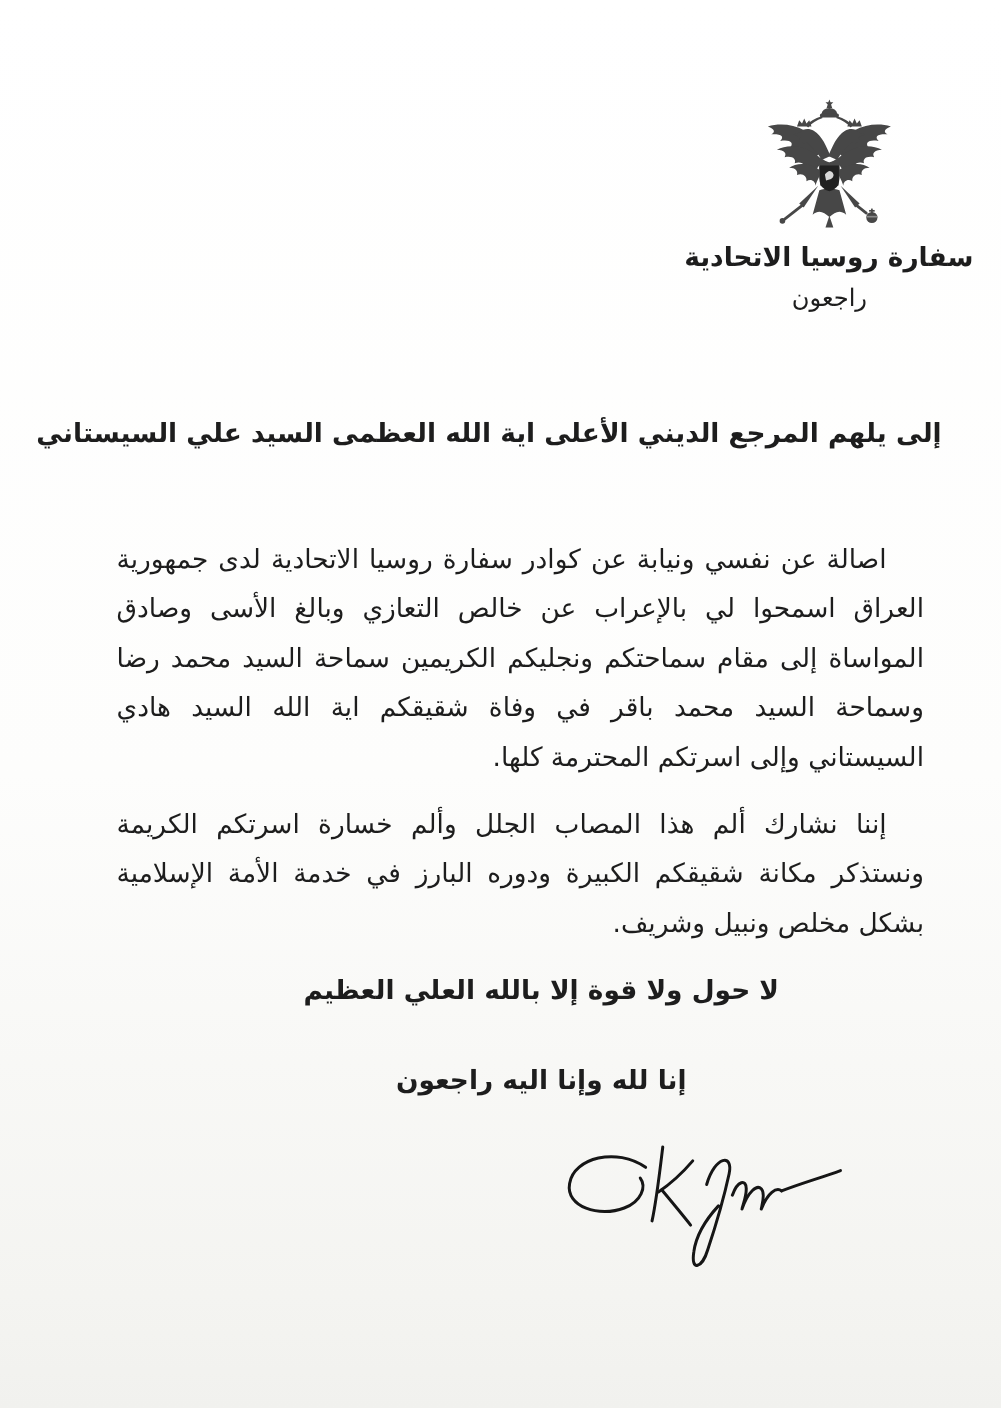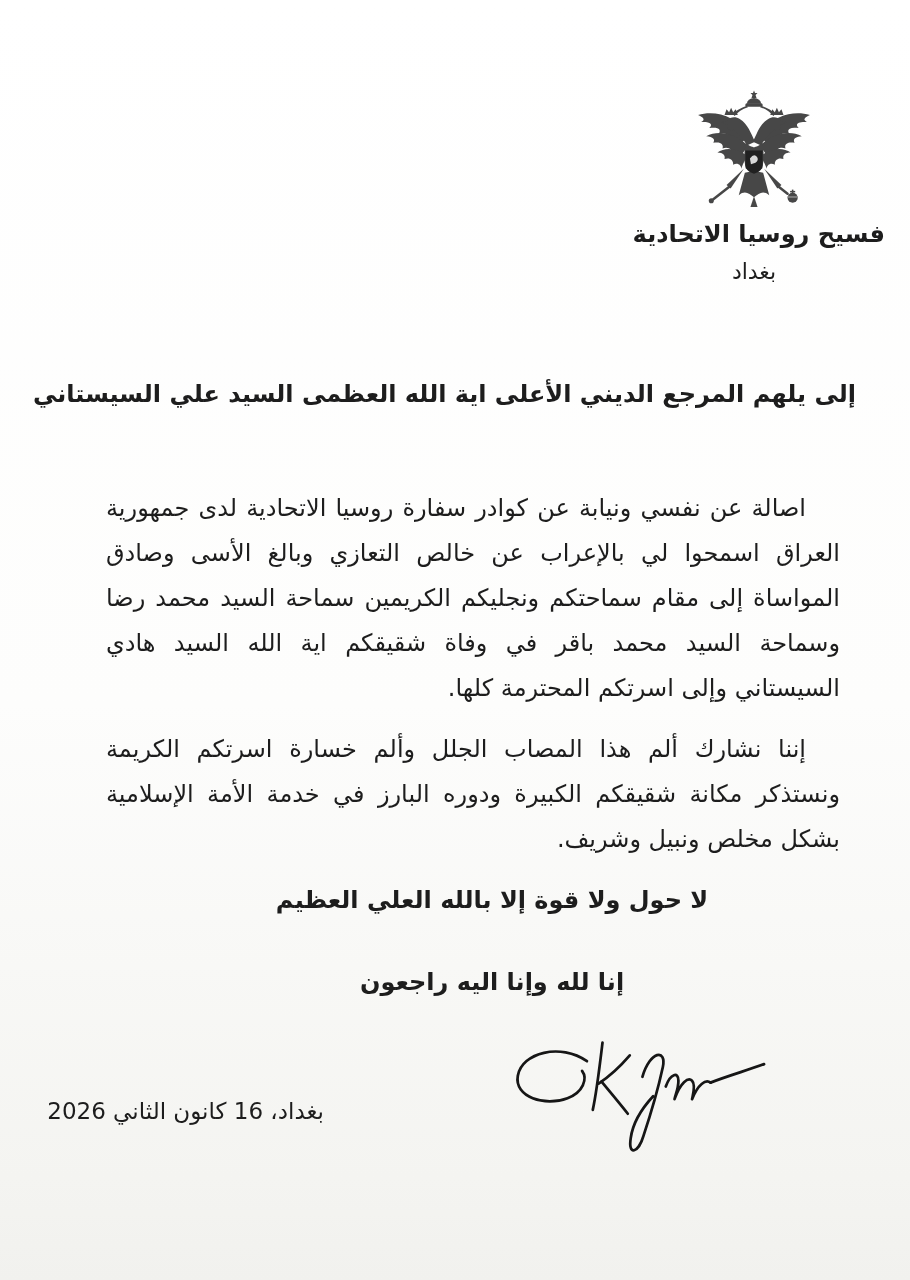--- a/index.html
+++ b/index.html
@@ -111,22 +111,22 @@
     <circle cx="196" cy="215" r="10" fill="#474747"></circle>
     <rect x="186" y="212" width="20" height="3" fill="#8a8a8a"></rect>
     <rect x="194.5" y="199" width="3" height="8" fill="#474747"></rect>
     <rect x="191" y="201.5" width="10" height="3" fill="#474747"></rect>
 
     <path d="M103,122 h34 v28 q0,13 -17,18 q-17,-5 -17,-18 z" fill="#212121"></path>
     <path d="M112,138 q8,-11 14,-3 q4,6 -3,11 l-9,3 z" fill="#d8d8d8"></path>
   </svg>
 </div>
 
-<div class="abs embassy-name">فسيح روسيا الاتحادية</div>
-<div class="abs embassy-city">بغداد</div>
+<div class="abs embassy-name">سفارة روسيا الاتحادية</div>
+<div class="abs embassy-city">راجعون</div>
 
 <div class="abs salutation">إلى يلهم المرجع الديني الأعلى اية الله العظمى السيد علي السيستاني</div>
 
 <div class="abs body-text">
   <p>اصالة عن نفسي ونيابة عن كوادر سفارة روسيا الاتحادية لدى جمهورية العراق اسمحوا لي بالإعراب عن خالص التعازي وبالغ الأسى وصادق المواساة إلى مقام سماحتكم ونجليكم الكريمين سماحة السيد محمد رضا وسماحة السيد محمد باقر في وفاة شقيقكم اية الله السيد هادي السيستاني وإلى اسرتكم المحترمة كلها.</p>
   <p>إننا نشارك ألم هذا المصاب الجلل وألم خسارة اسرتكم الكريمة ونستذكر مكانة شقيقكم الكبيرة ودوره البارز في خدمة الأمة الإسلامية بشكل مخلص ونبيل وشريف.</p>
 </div>
 
 <div class="abs inv inv1">لا حول ولا قوة إلا بالله العلي العظيم</div>
 <div class="abs inv inv2">إنا لله وإنا اليه راجعون</div>
@@ -144,14 +144,13 @@
       <path d="M172,46 C180,19 197,17 193,36 C188,59 180,86 173,107 C168,124 157,128 160,109 C162,94 171,79 183,66"></path>
 
       <path d="M196,56 C201,42 209,41 209,50 C209,58 206,64 205,69 C211,52 219,46 223,50 C227,54 224,64 223,69 C229,54 237,48 242,52"></path>
 
       <path d="M242,52 C260,45 281,39 297,33"></path>
     </g>
   </svg>
 </div>
 
 <div class="abs footer">
-  <div class="dateline">بغداد، 16 كانون الثاني 2026</div>
 </div>
 
 </body></html>

